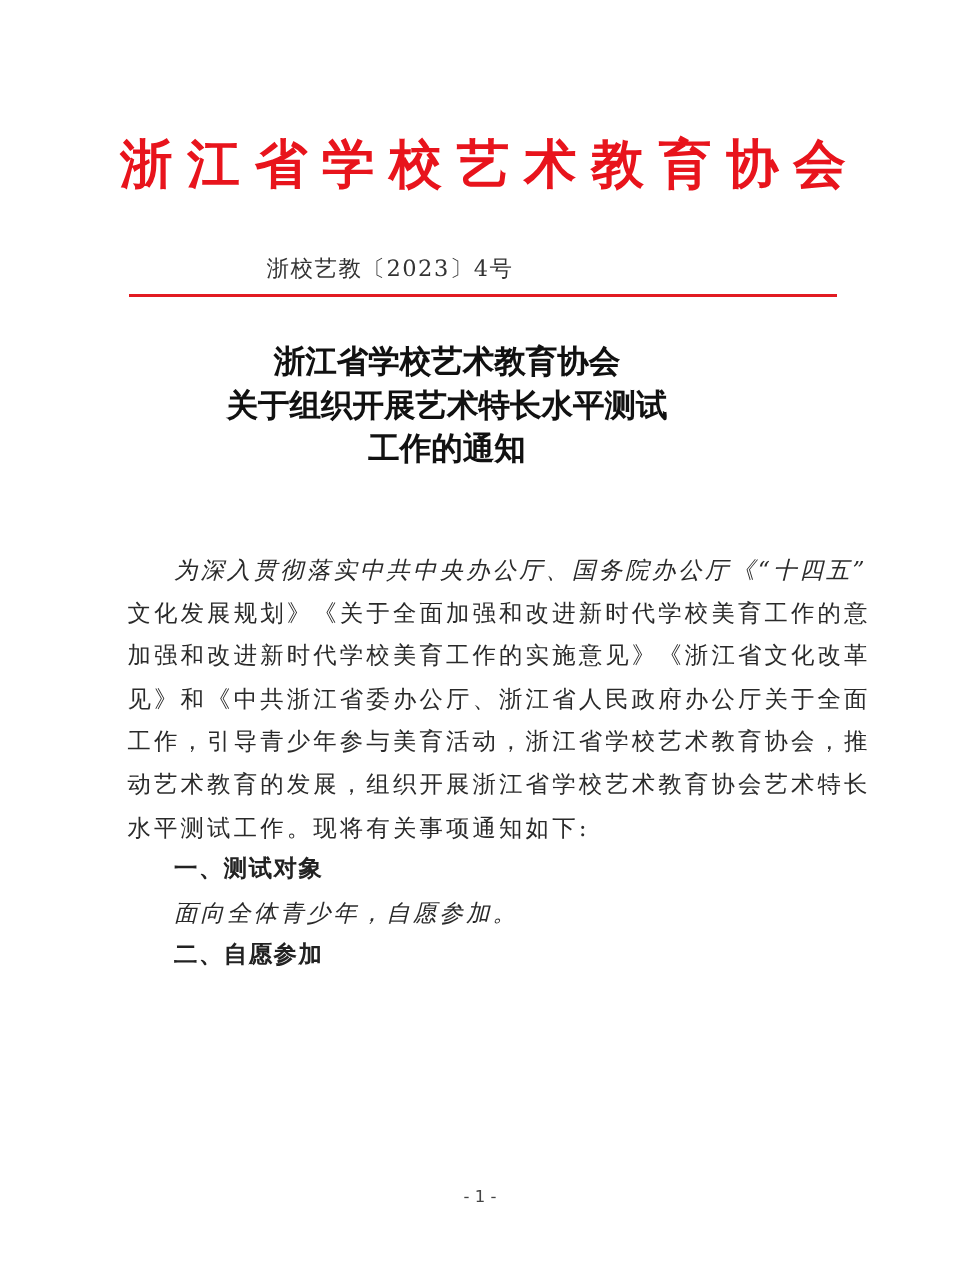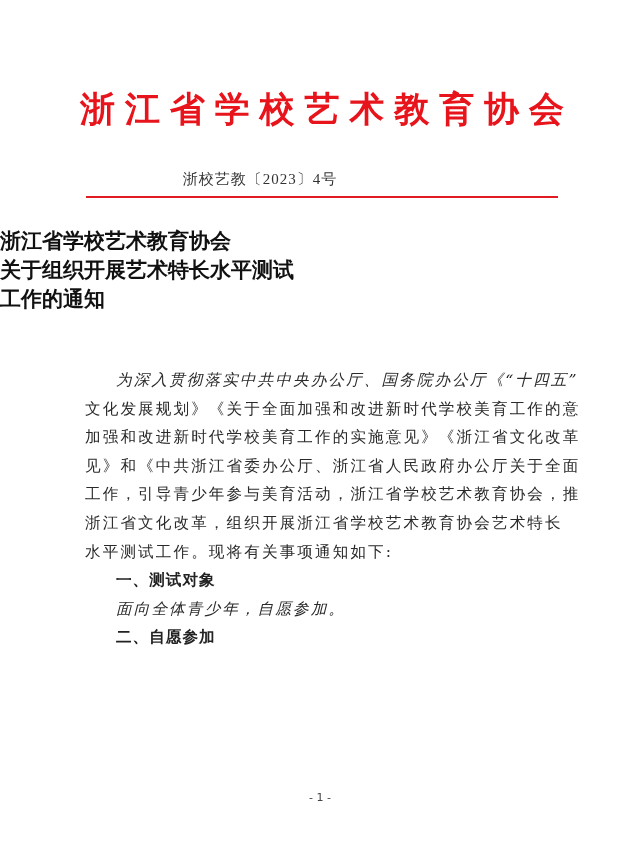--- a/index.html
+++ b/index.html
@@ -40,35 +40,35 @@
     .org-banner span { display: inline-block; }
     .doc-number {
       position: absolute;
       left: 0;
       width: 520px;
       top: 170px;
       text-align: center;
       font-size: 15px;
       color: #333333;
       letter-spacing: 1px;
-      font-family: Liberation Serif, serif;
     }
     .red-rule {
       position: absolute;
       left: 86px;
       width: 472px;
       top: 196px;
       height: 2px;
       background: #e21b22;
     }
     .doc-title {
       position: absolute;
       left: 0;
       width: 596px;
       top: 226px;
+      text-align: center;
       font-family: "DejaVu Serif", "Liberation Serif", serif;
       font-weight: bold;
       font-size: 21px;
       line-height: 29px;
       color: #111111;
     }
     .doc-title div { white-space: nowrap; }
     .body {
       position: absolute;
       left: 85px;
@@ -127,21 +127,21 @@
     <div>关于组织开展艺术特长水平测试</div>
     <div>工作的通知</div>
   </div>
 
   <div class="body">
     <div class="line indent">为深入贯彻落实中共中央办公厅、国务院办公厅《“十四五”</div>
     <div class="line">文化发展规划》《关于全面加强和改进新时代学校美育工作的意</div>
     <div class="line">加强和改进新时代学校美育工作的实施意见》《浙江省文化改革</div>
     <div class="line">见》和《中共浙江省委办公厅、浙江省人民政府办公厅关于全面</div>
     <div class="line">工作，引导青少年参与美育活动，浙江省学校艺术教育协会，推</div>
-    <div class="line">浙江省文化改革，组织开展浙江省学校艺术教育协会艺术特长</div>
+    <div class="line">动艺术教育的发展，组织开展浙江省学校艺术教育协会艺术特长</div>
     <div class="line">水平测试工作。现将有关事项通知如下:</div>
     <div class="line heading">一、测试对象</div>
     <div class="line indent">面向全体青少年，自愿参加。</div>
     <div class="line heading">二、自愿参加</div>
   </div>
 
   <div class="page-number">- 1 -</div>
 
 </div>
 

